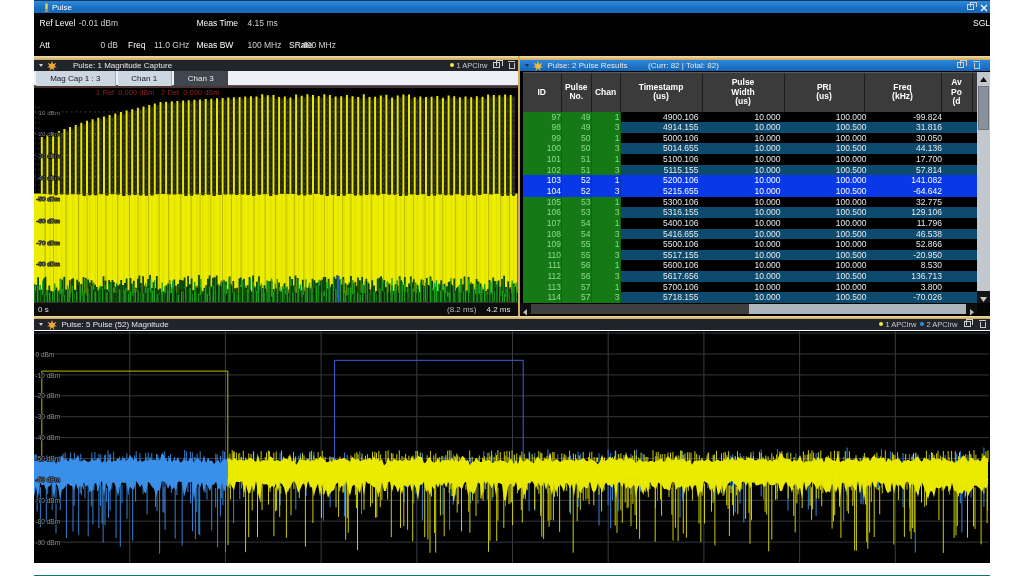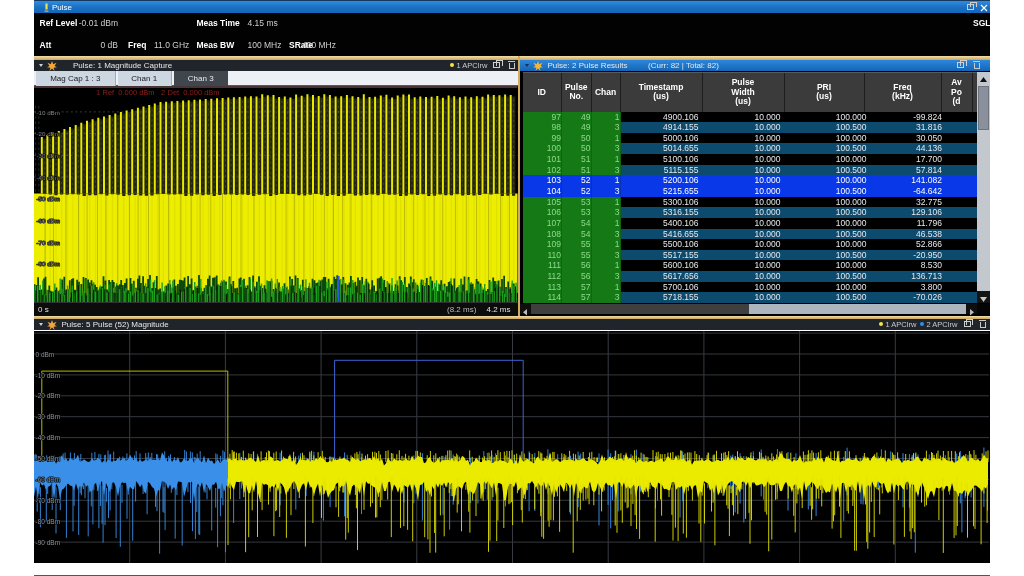--- a/index.html
+++ b/index.html
@@ -1,17 +1,17 @@
 <!DOCTYPE html>
 <html><head><meta charset="utf-8"><style>
 * {margin:0;padding:0;box-sizing:border-box}
 html,body {width:1024px;height:576px;background:#fff;font-family:"Liberation Sans",sans-serif;overflow:hidden}
 #app {position:absolute;left:34px;top:0;width:956px;height:574.5px}
 #app div {position:absolute}
-.b {font-weight:bold}
+.b {font-weight:normal}
 #tbar {left:0;top:1px;width:956px;height:11.5px;background:linear-gradient(#2e8ce0,#1a6fc0 55%,#1467b6)}
 #tbar span {position:absolute;top:1.5px;font-size:8px;color:#fff}
 #hdr {left:0;top:12.5px;width:956px;height:44px;background:#020202}
 #hdr span {position:absolute;font-size:8.5px;color:#fff;white-space:pre}
 #hdr .v {color:#cfcfcf}
 #gold1 {left:0;top:56px;width:956px;height:3.5px;background:linear-gradient(#f0dfaa,#cda458)}
 #goldv {left:483.5px;top:56px;width:2.5px;height:262.5px;background:#d3ab5e}
 #gold2 {left:0;top:315.5px;width:956px;height:3px;background:linear-gradient(#f0dfaa,#cda458)}
 .pt {height:11.5px;background:#20242b;font-size:8px;color:#e6e6e6}
 .pt span {position:absolute;top:1.8px}

